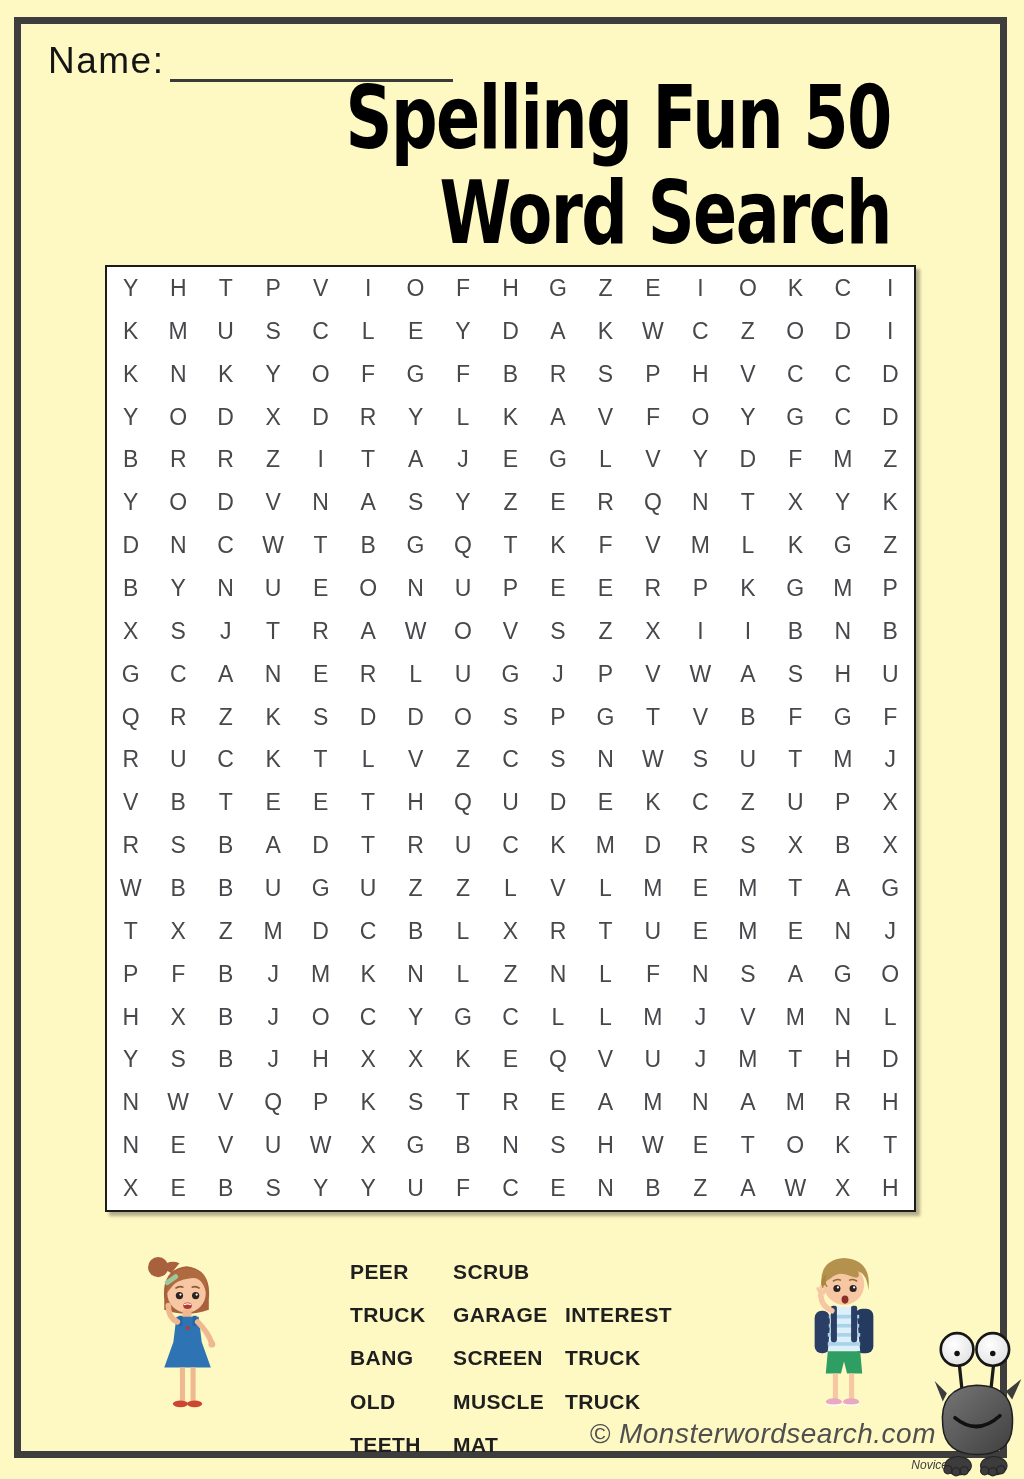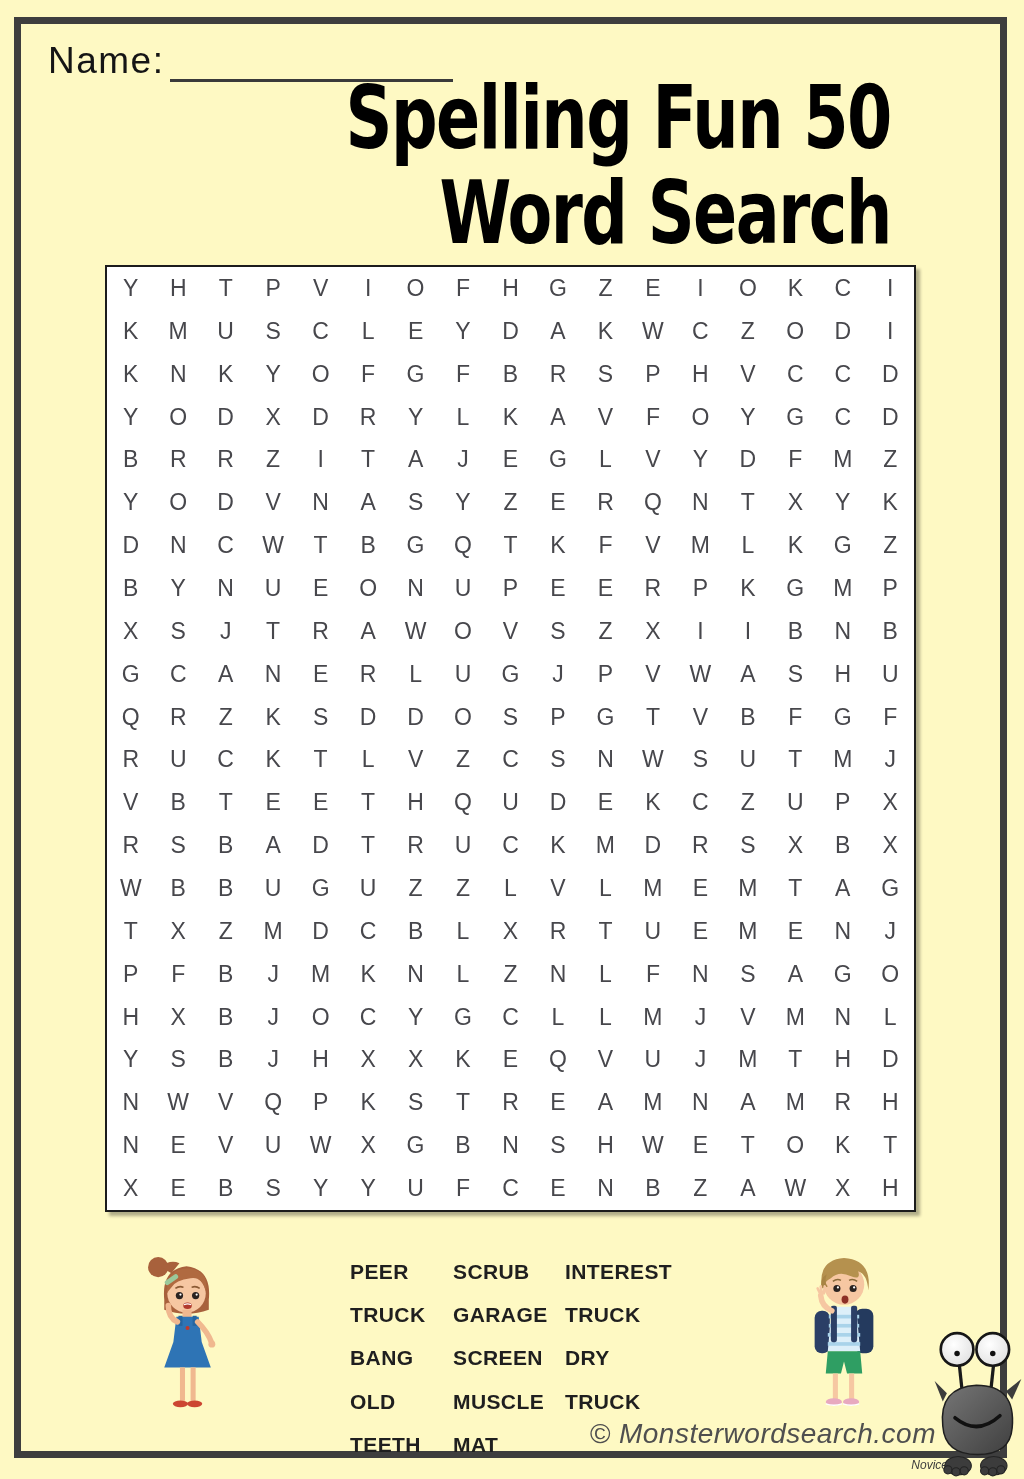--- a/index.html
+++ b/index.html
@@ -45,21 +45,21 @@
     font-size:23px; color:#47474c; font-weight:400;
   }
   
   .word-list {
     position:absolute; left:350px; top:1250px; z-index:2;
     display:flex;
   }
   .word-col { display:flex; flex-direction:column; }
   .word-col:nth-child(1) { width:103px; }
   .word-col:nth-child(2) { width:112px; }
-  .word-col:nth-child(3) { width:150px; }
+  .word-col:nth-child(3) { width:150px;justify-content:center; }
   .word {
     height:43.2px; line-height:43.2px;
     font-size:21px; font-weight:700; color:#1f1f1f; letter-spacing:0.4px;
   }
   
   .girl   { position:absolute; left:130px; top:1253px; width:108px; height:162px; z-index:2; }
   .boy    { position:absolute; left:793px; top:1250px; width:102px; height:162px; z-index:2; }
   .monster{ position:absolute; right:-4px; top:1326px; width:98px; height:153px; z-index:4; }
   .girl svg, .boy svg, .monster svg { width:100%; height:100%; display:block; }
   
@@ -477,21 +477,20 @@
       <div class="word-col">
         <div class="word">SCRUB</div>
         <div class="word">GARAGE</div>
         <div class="word">SCREEN</div>
         <div class="word">MUSCLE</div>
         <div class="word">MAT</div>
       </div>
       <div class="word-col">
         <div class="word">INTEREST</div>
         <div class="word">TRUCK</div>
-        <div class="word">DRY</div>
         <div class="word">TRUCK</div>
       </div>
     </div>
 
   <div class="girl" aria-label="girl-student-illustration">
     <svg viewBox="0 0 105 160">
       <circle cx="27" cy="14" r="10" fill="#a8613c"></circle>
       <path d="M30,14 Q38,6 48,10 L40,20 Z" fill="#a8613c"></path>
       <path d="M33,46 Q30,16 55,13 Q80,16 77,46 L77,56 Q55,64 33,56 Z" fill="#a8613c"></path>
       <circle cx="55" cy="40" r="19" fill="#f6c7a2"></circle>

